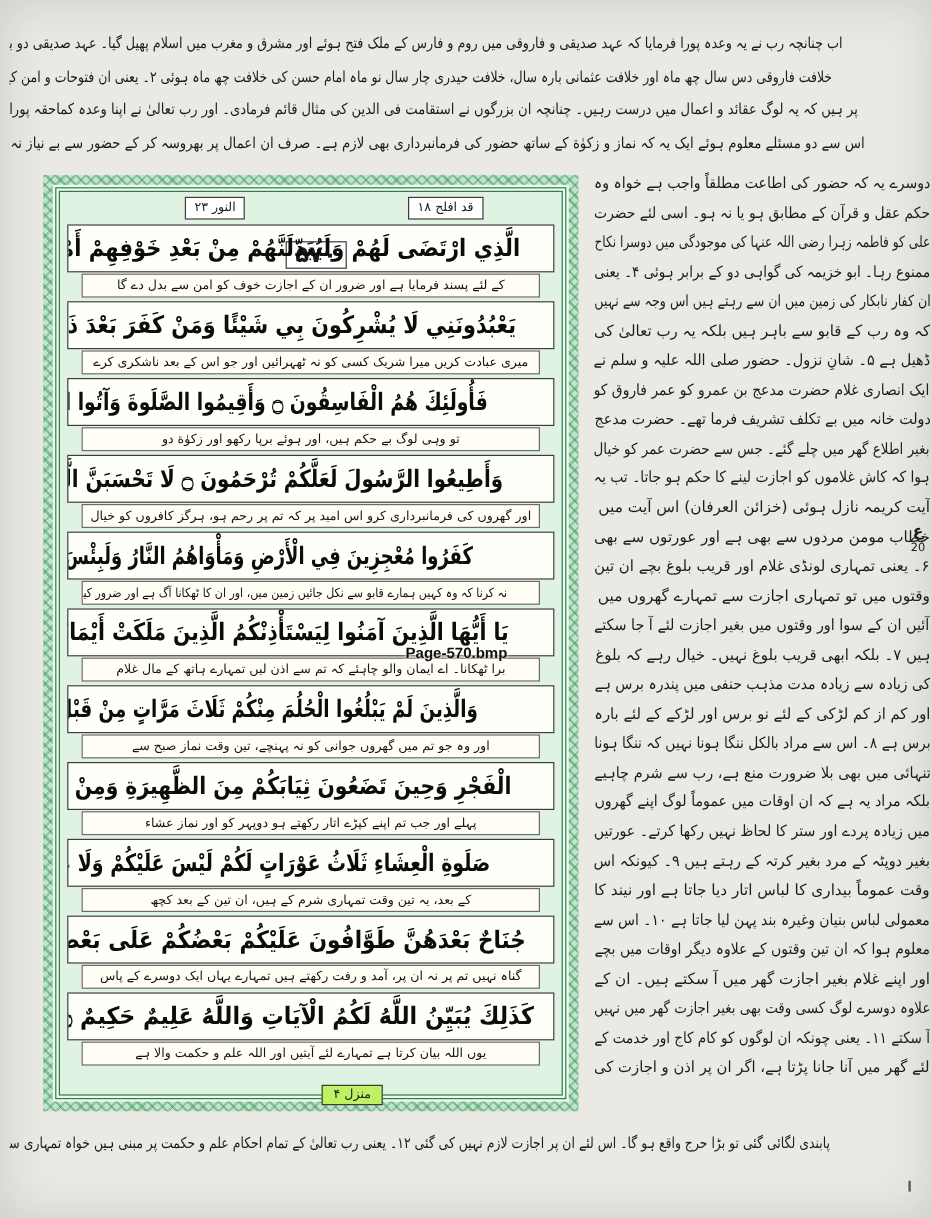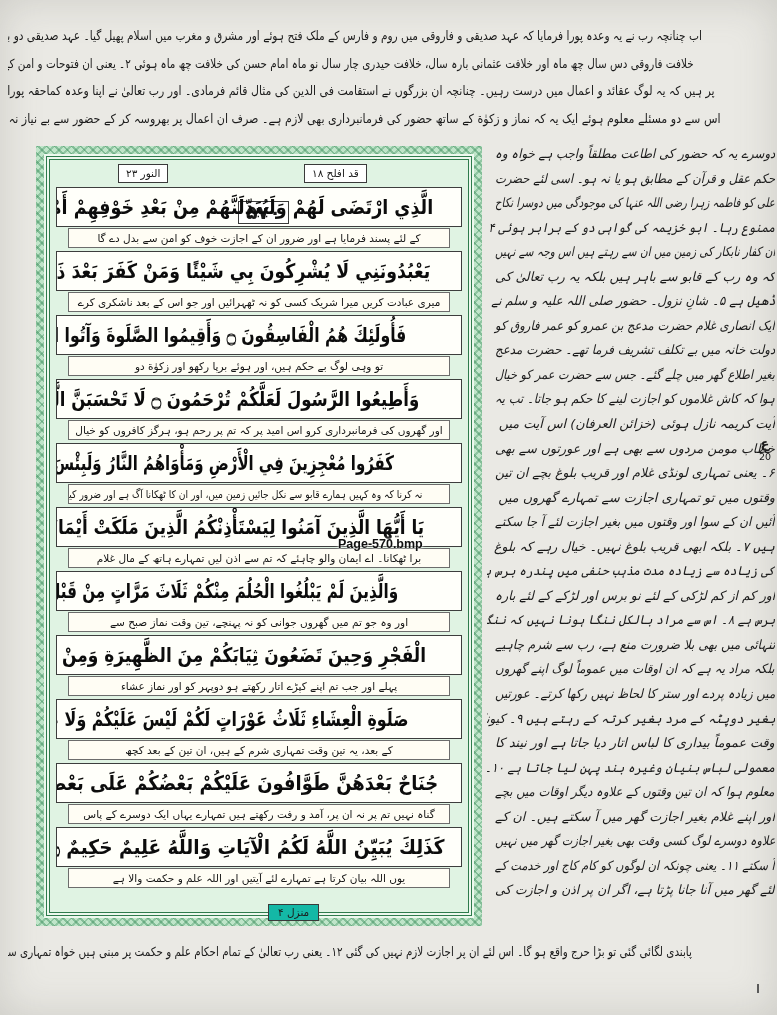--- a/index.html
+++ b/index.html
@@ -34,21 +34,21 @@
     position:relative;width:100%;height:100%;box-sizing:border-box;
     background:#e0f3e3;
     border:1px solid #2e7b4c;
     outline:1px solid #2e7b4c;outline-offset:2px;
     box-shadow:0 0 0 5px #edf8ee;
     padding:3px 4px;
   }
   .frame-header{position:relative;height:20px;margin:1px 0 3px;direction:rtl;}
   .hdr-box{
     position:absolute;top:0;background:#ffffff;border:1px solid #3a3a3a;
-    font-size:10.5px;line-height:15px;padding:1px 7px;direction:rtl;white-space:nowrap;
+    font-size:10.5px;line-height:15px;padding:1px 7px;direction:rtl;white-space:nowrap;margin-left:36px;
   }
   .hdr-num{
     position:absolute;top:-3px;left:184px;background:#ffffff;border:1px solid #3a3a3a;
     font-size:19px;font-weight:bold;line-height:21px;padding:0 7px;direction:rtl;margin-top:40px;
   }
   .hdr-right{left:250px;}
   .hdr-left{left:64px;}
   .verses{direction:rtl;}
   .ayah{
     background:#fffffa;border:1px solid #3d3d3d;
@@ -56,31 +56,31 @@
     text-align:center;font-size:20px;font-weight:bold;
     direction:rtl;white-space:nowrap;overflow:hidden;color:#0c0c0c;
   }
   .tr{
     background:#fffdf4;border:1px solid #6c6c6c;
     margin:0 14px 3px;height:18px;line-height:18px;
     text-align:center;font-size:10.5px;
     direction:rtl;white-space:nowrap;overflow:hidden;color:#141414;
   }
   .manzil{
-    position:absolute;bottom:-9px;left:218px;background:#14b8a6;border:1px solid #3a3a3a;
+    position:absolute;bottom:-9px;left:218px;background:#bef264;border:1px solid #3a3a3a;
     font-size:10.5px;line-height:15px;padding:0 9px;direction:rtl;white-space:nowrap;
   }
   
   .page-label{
     position:absolute;left:338px;top:537px;
     font-family:"Liberation Sans",sans-serif;font-weight:bold;font-size:12.5px;color:#101010;
     text-shadow:0 0 2px #ffffff,0 0 4px #ffffff;
   }
   
-  .commentary{position:absolute;left:487px;top:142px;width:288px;direction:rtl;font-style:italic;}
+  .commentary{position:absolute;left:487px;top:142px;width:288px;direction:rtl;}
   .commentary .cline{font-size:12.8px;line-height:24.55px;white-space:nowrap;overflow:hidden;text-align:right;}
   .ruku{position:absolute;left:756px;top:436px;width:18px;text-align:center;direction:rtl;}
   .ruku .r1{font-size:13px;font-weight:bold;line-height:15px;}
   .ruku .r2{font-size:9.5px;line-height:12px;}
   .artifact{position:absolute;left:757px;top:984px;width:2px;height:9px;background:#5a5a5a;}
 </style>
 </head>
 <body>
 
 <div class="top-text">

